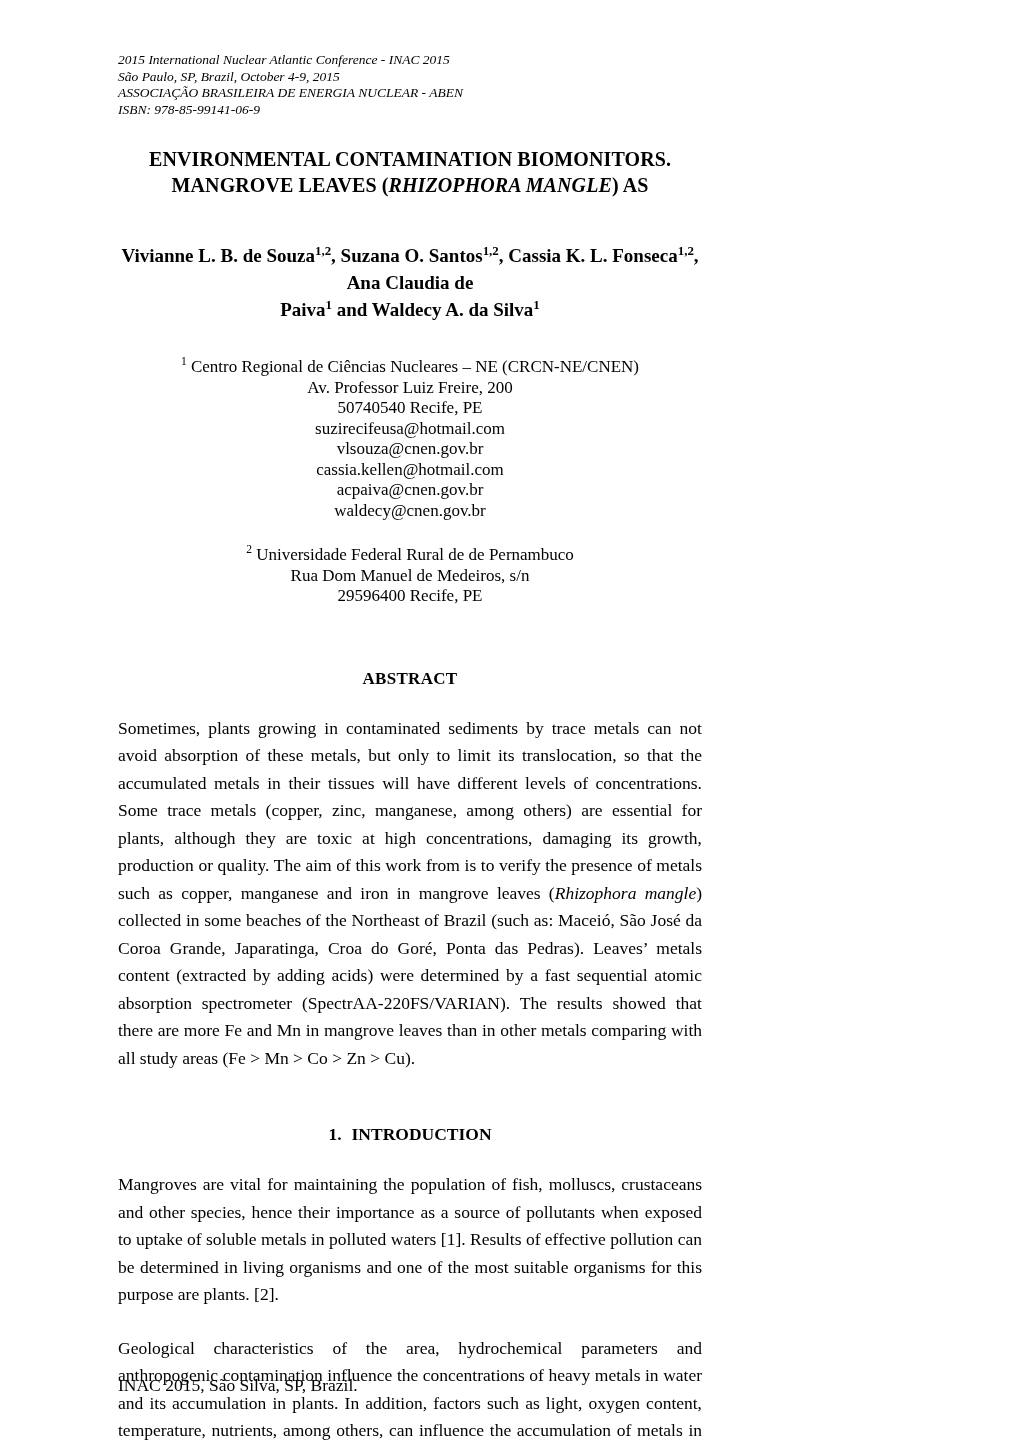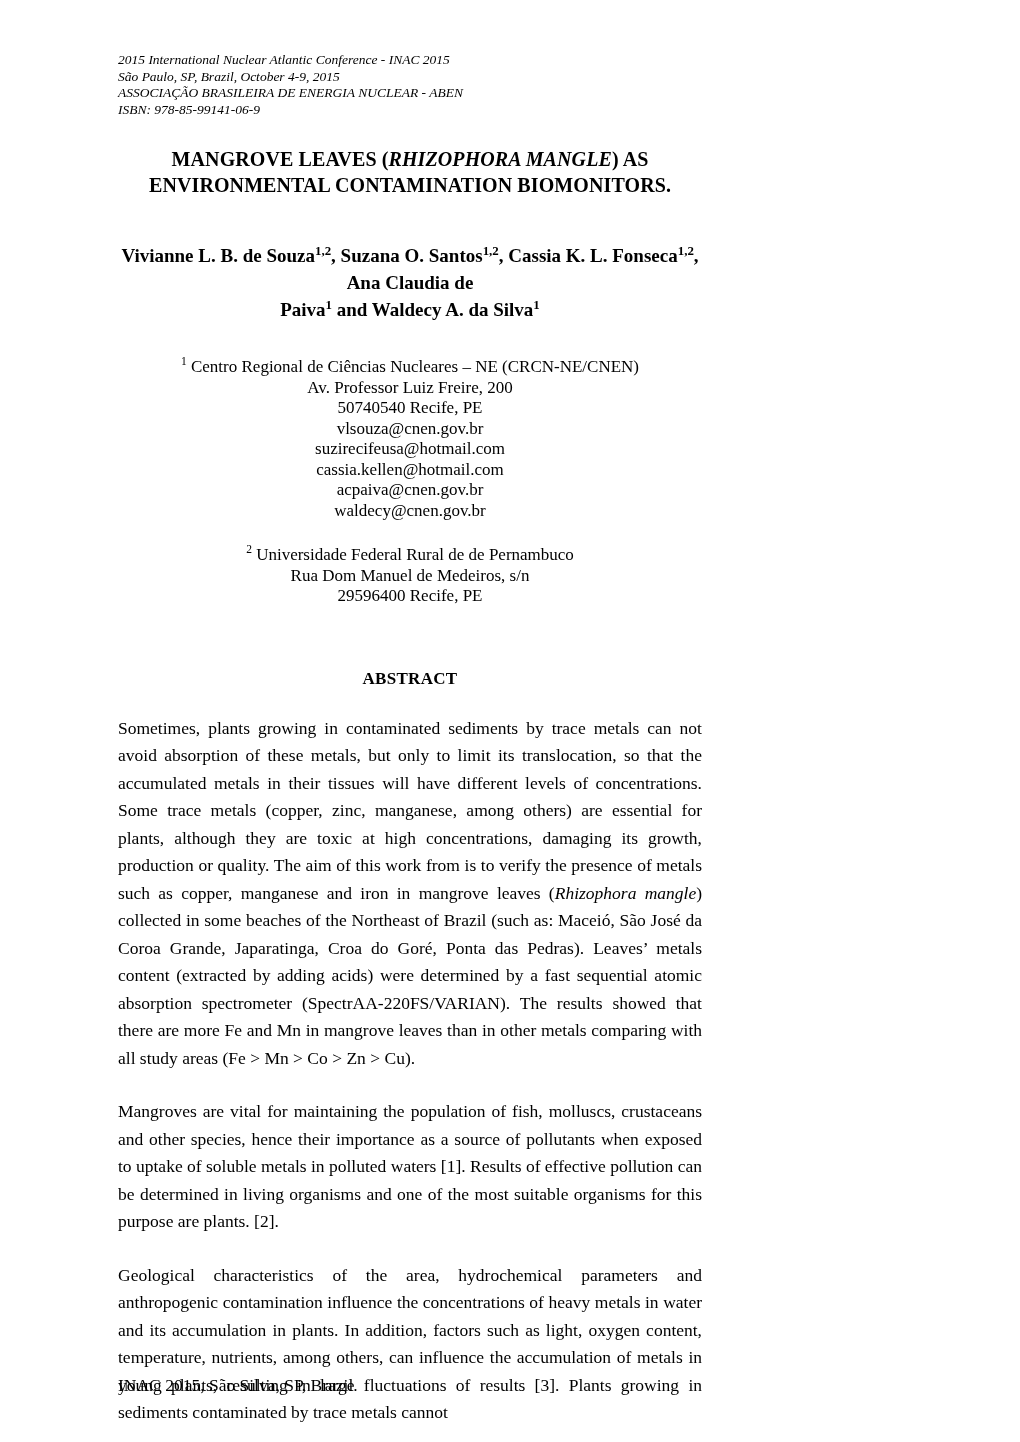--- a/index.html
+++ b/index.html
@@ -105,49 +105,50 @@
 <div class="page">
 
   <div class="header-block">
     <div>2015 International Nuclear Atlantic Conference - INAC 2015</div>
     <div>São Paulo, SP, Brazil, October 4-9, 2015</div>
     <div>ASSOCIAÇÃO BRASILEIRA DE ENERGIA NUCLEAR - ABEN</div>
     <div>ISBN: 978-85-99141-06-9</div>
   </div>
 
   <div class="doc-title">
+    <div>ENVIRONMENTAL CONTAMINATION BIOMONITORS.</div>
     <div><span>MANGROVE LEAVES (</span><span class="ital">RHIZOPHORA MANGLE</span><span>) AS</span></div>
-    <div>ENVIRONMENTAL CONTAMINATION BIOMONITORS.</div>
   </div>
 
   <div class="authors">
     <div><span>Vivianne L. B. de Souza</span><sup>1,2</sup><span>, Suzana O. Santos</span><sup>1,2</sup><span>, Cassia K. L. Fonseca</span><sup>1,2</sup><span>, Ana Claudia de</span></div>
     <div><span>Paiva</span><sup>1</sup><span> and Waldecy A. da Silva</span><sup>1</sup></div>
   </div>
 
   <div class="affil">
     <div><sup>1</sup><span> Centro Regional de Ciências Nucleares – NE (CRCN-NE/CNEN)</span></div>
     <div>Av. Professor Luiz Freire, 200</div>
     <div>50740540 Recife, PE</div>
+    <div>suzirecifeusa@hotmail.com</div>
     <div>vlsouza@cnen.gov.br</div>
-    <div>suzirecifeusa@hotmail.com</div>
     <div>cassia.kellen@hotmail.com</div>
     <div>acpaiva@cnen.gov.br</div>
     <div>waldecy@cnen.gov.br</div>
   </div>
 
   <div class="affil affil-2">
     <div><sup>2</sup><span> Universidade Federal Rural de de Pernambuco</span></div>
     <div>Rua Dom Manuel de Medeiros, s/n</div>
     <div>29596400 Recife, PE</div>
   </div>
 
   <div class="abstract-head">ABSTRACT</div>
 
   <div class="abstract-body"><span>Sometimes, plants growing in contaminated sediments by trace metals can not avoid absorption of these metals, but only to limit its translocation, so that the accumulated metals in their tissues will have different levels of concentrations. Some trace metals (copper, zinc, manganese, among others) are essential for plants, although they are toxic at high concentrations, damaging its growth, production or quality. The aim of this work from is to verify the presence of metals such as copper, manganese and iron in mangrove leaves (</span><span class="ital">Rhizophora mangle</span><span>) collected in some beaches of the Northeast of Brazil (such as: Maceió, São José da Coroa Grande, Japaratinga, Croa do Goré, Ponta das Pedras). Leaves’ metals content (extracted by adding acids) were determined by a fast sequential atomic absorption spectrometer (SpectrAA-220FS/VARIAN). The results showed that there are more Fe and Mn in mangrove leaves than in other metals comparing with all study areas (Fe &gt; Mn &gt; Co &gt; Zn &gt; Cu).</span></div>
 
+  <div class="section-head"><span class="num">1.</span><span>INTRODUCTION</span></div>
 
   <div class="para">Mangroves are vital for maintaining the population of fish, molluscs, crustaceans and other species,  hence their importance as a source of pollutants when exposed to uptake of soluble metals in polluted waters [1]. Results of effective pollution can be determined in living organisms and one of the most suitable organisms for this purpose are plants. [2].</div>
   <div class="para">Geological characteristics of the area, hydrochemical parameters and anthropogenic contamination influence the concentrations of heavy metals in water and its accumulation in plants. In addition, factors such as light, oxygen content, temperature, nutrients, among others, can influence the accumulation of metals in young plants, resulting in large fluctuations of results [3]. Plants growing in sediments contaminated by trace metals cannot</div>
 
   <div class="footer">INAC 2015, São Silva, SP, Brazil.</div>
 
 </div>
 
 </body></html>

